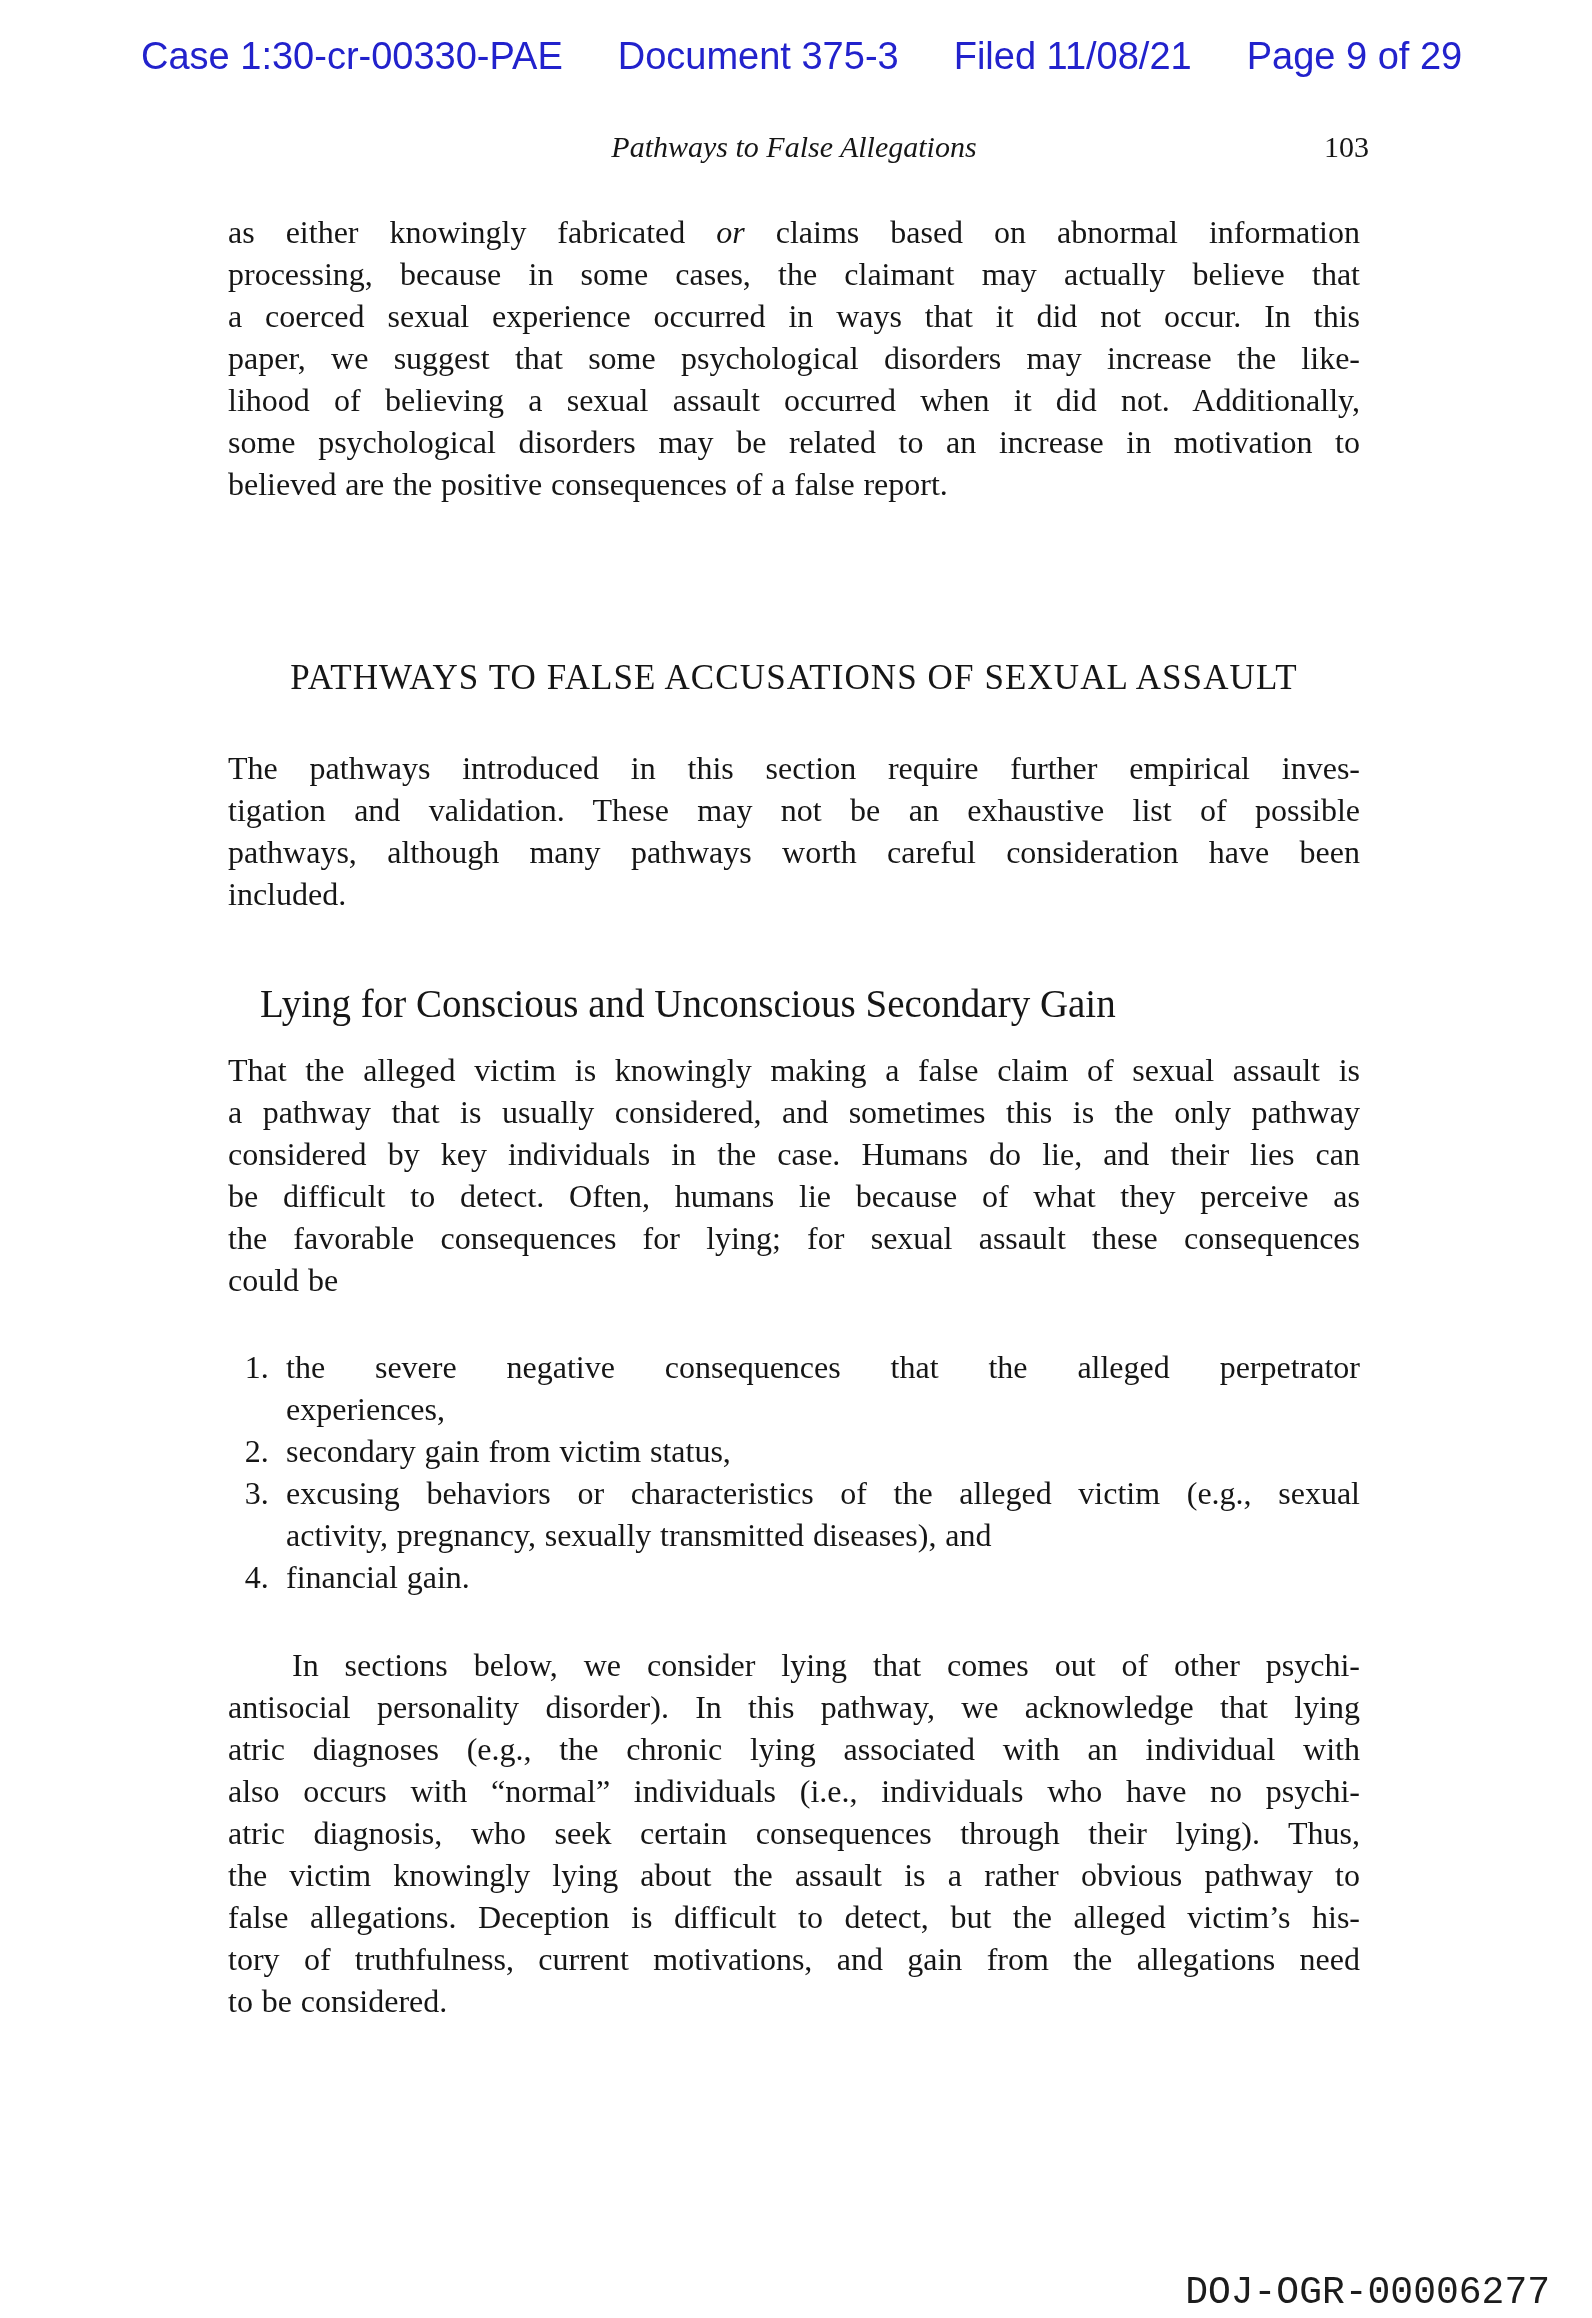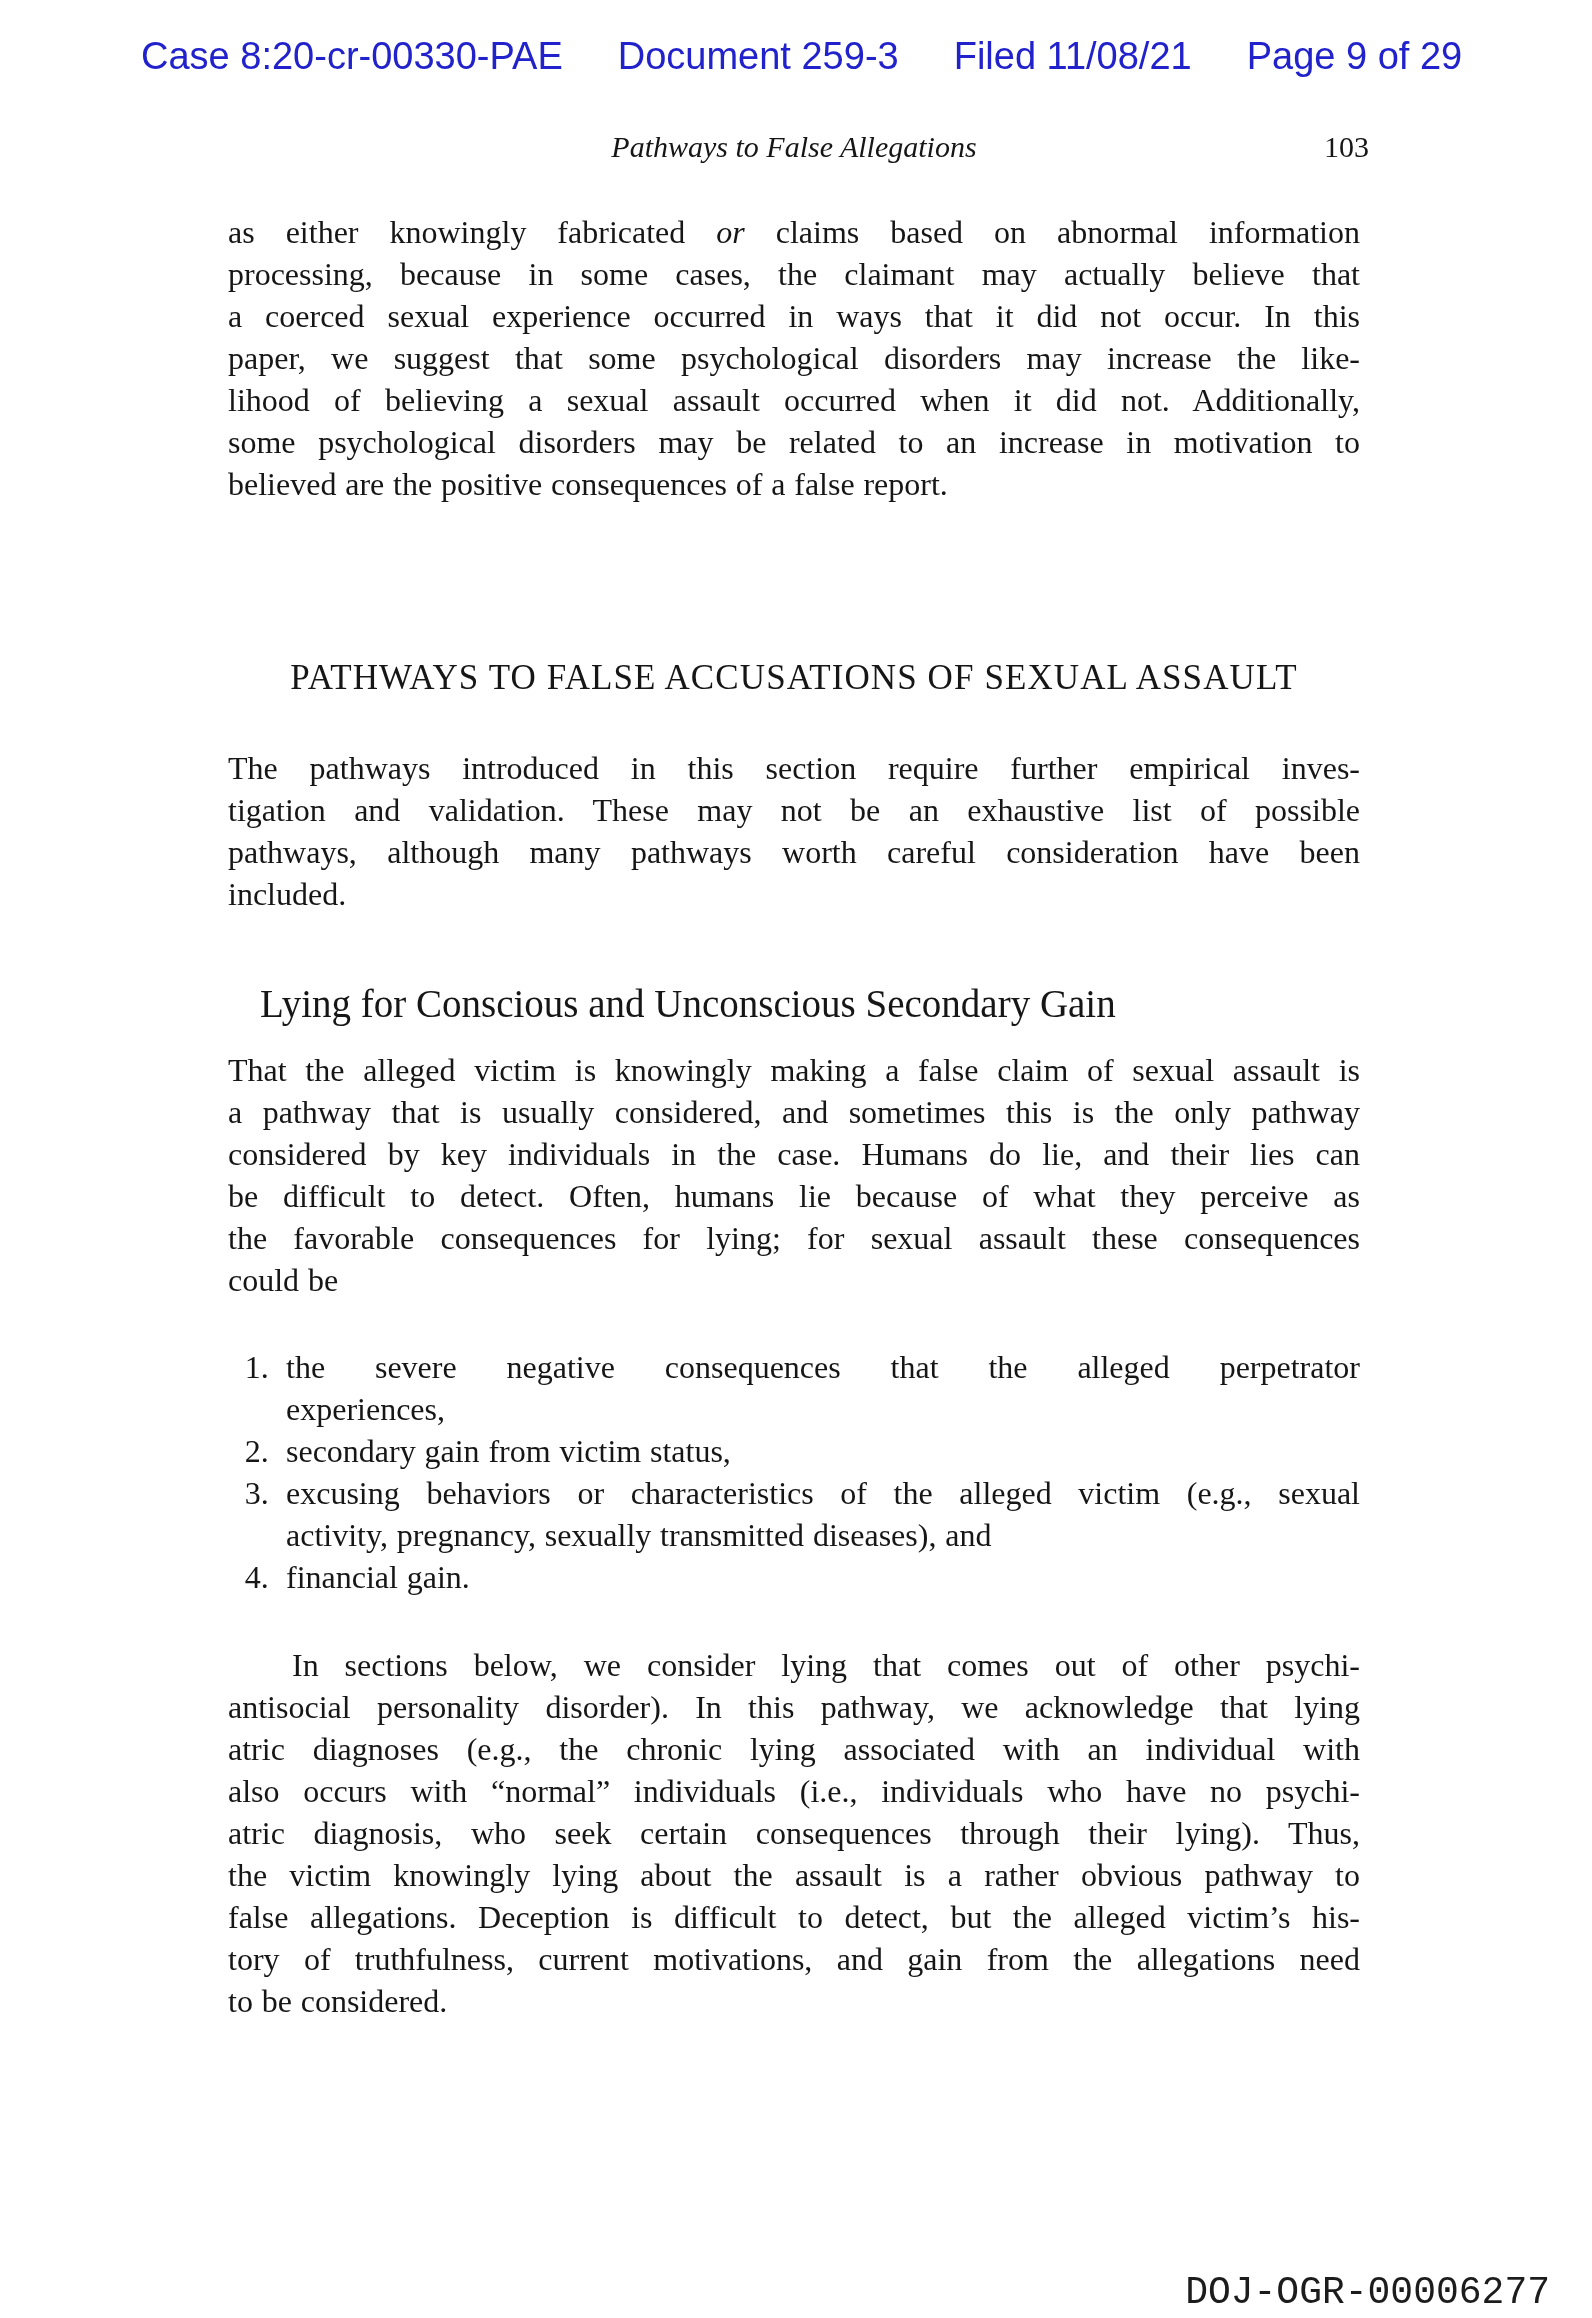--- a/index.html
+++ b/index.html
@@ -62,22 +62,22 @@
     font-family: "Liberation Mono", monospace;
     font-size: 38px; line-height: 41px; letter-spacing: 0px;
     color: #1c1c1c; white-space: nowrap;
   }
   i { font-style: italic; }
 </style>
 </head>
 <body>
 
 <div class="stamp" style="color: rgb(34, 34, 204);">
-  <span>Case 8:20-cr-00330-PAE</span>
-  <span>Document 259-3</span>
+  <span>Case 1:30-cr-00330-PAE</span>
+  <span>Document 375-3</span>
   <span>Filed 11/08/21</span>
   <span>Page 9 of 29</span>
 </div>
 
 <div class="runhead-title">Pathways to False Allegations</div>
 <div class="runhead-page">103</div>
 
 <div class="column">
     <div id="block-0" class="para">
       <div class="line">as either knowingly fabricated <i>or</i> claims based on abnormal information</div>

